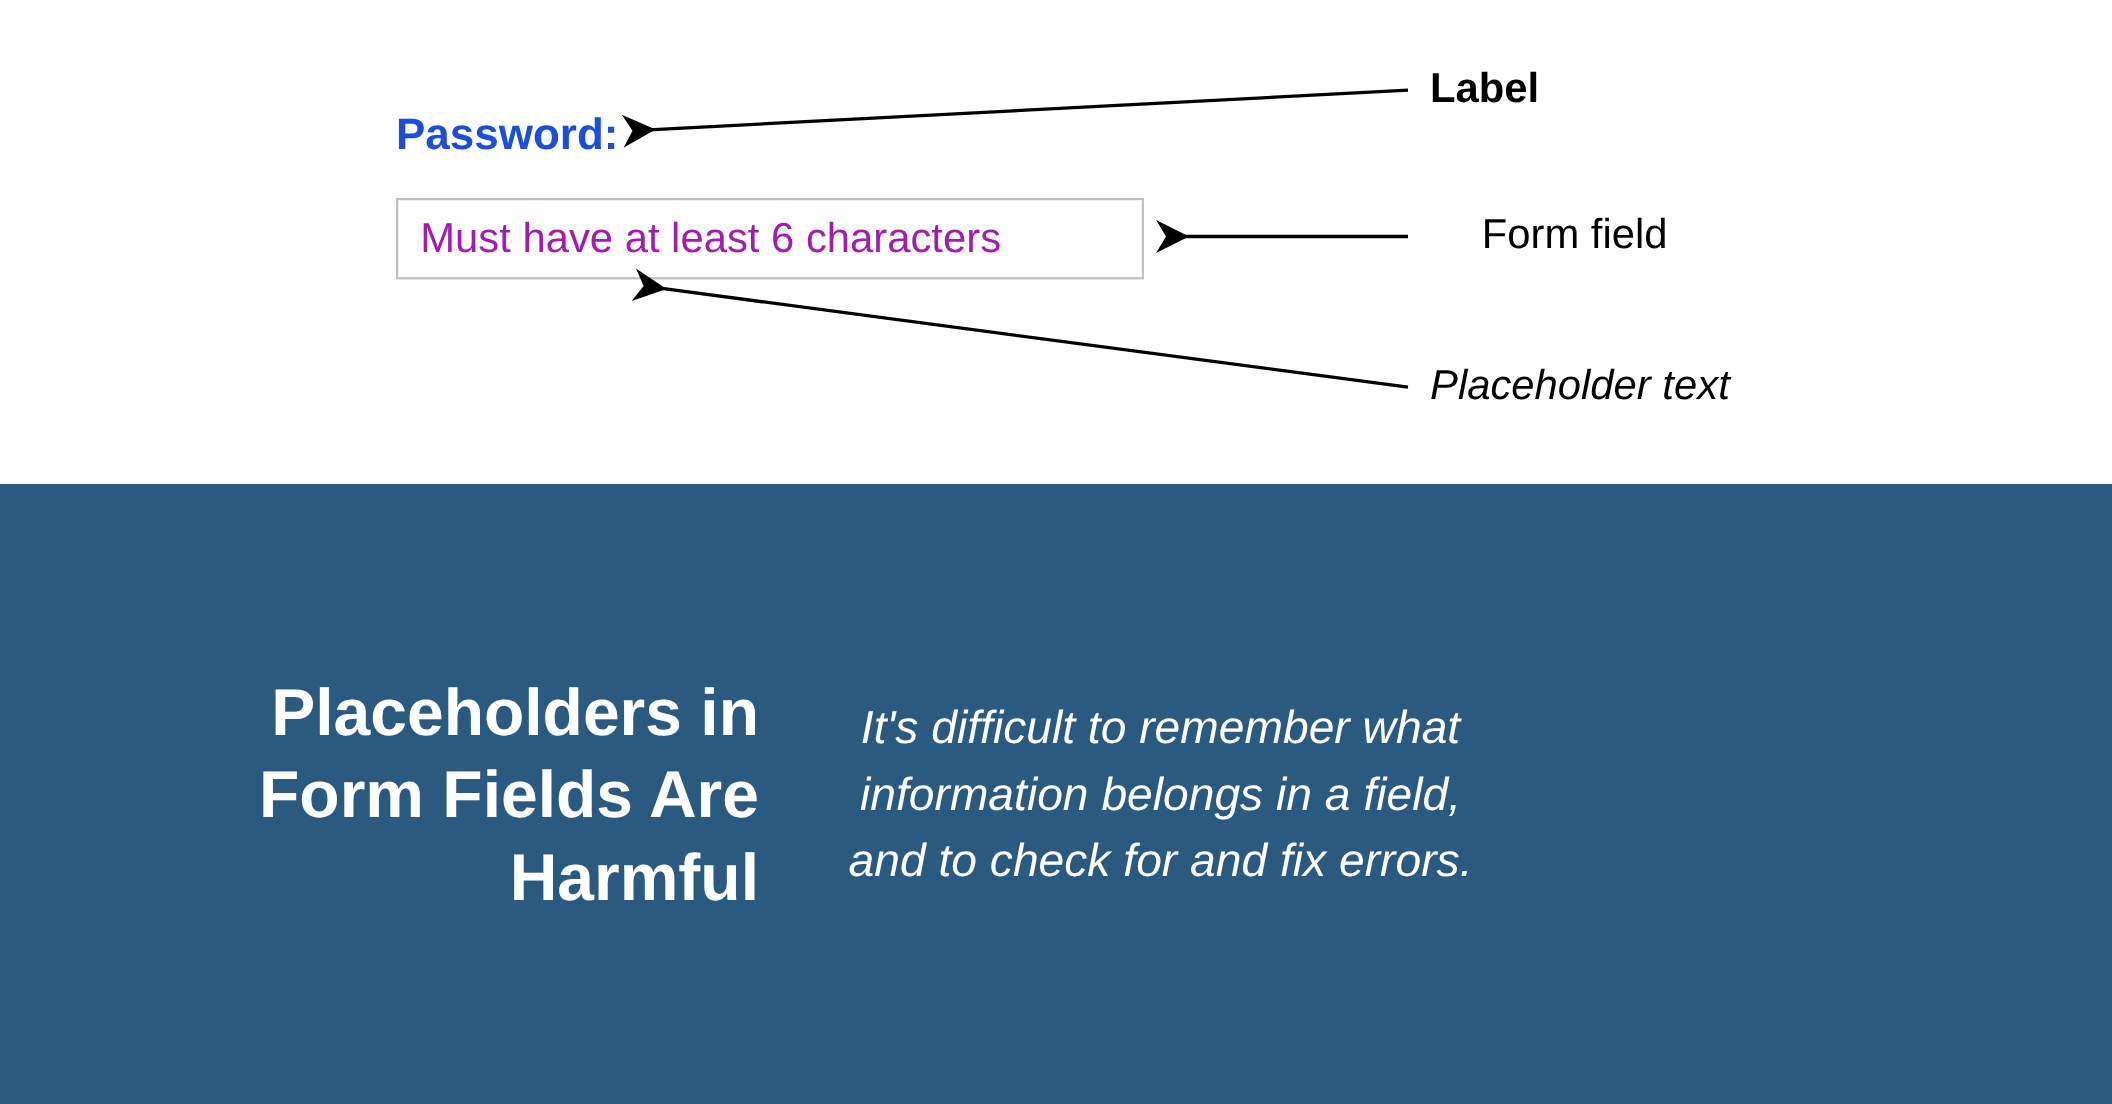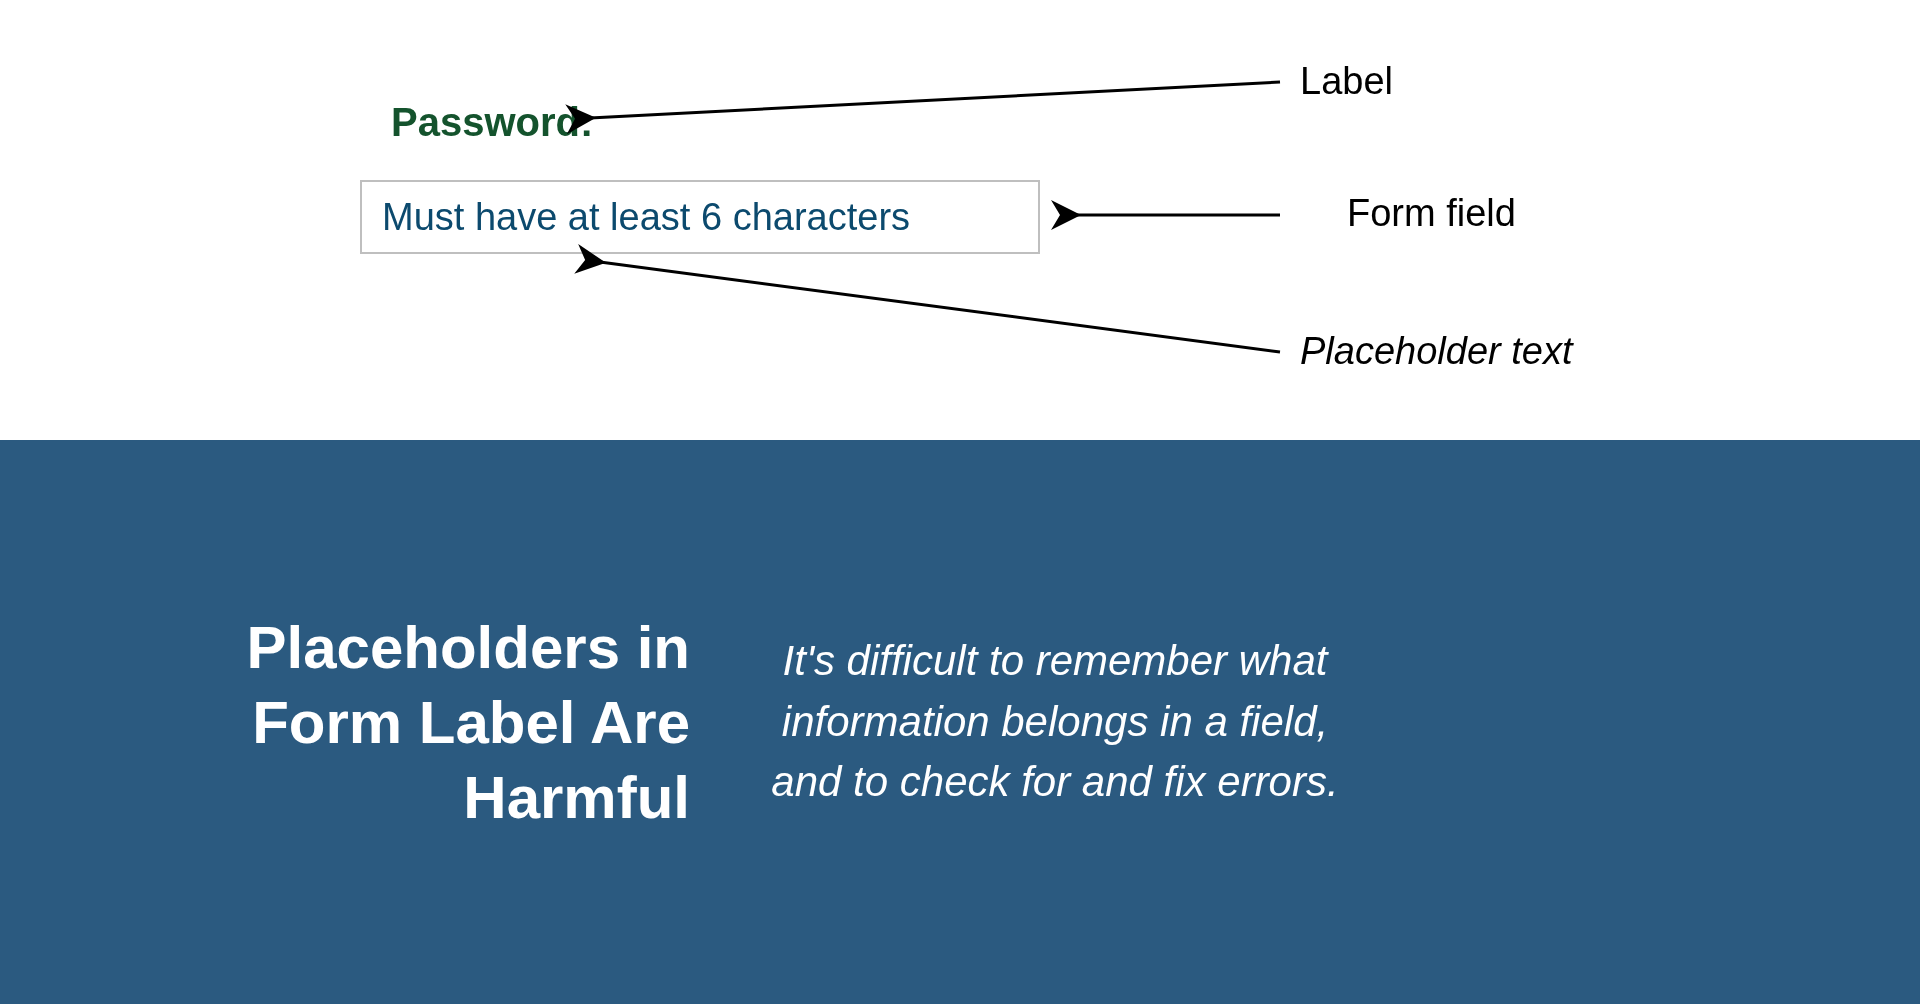--- a/index.html
+++ b/index.html
@@ -1,23 +1,23 @@
 <!DOCTYPE html>
 <html><head>
 <meta charset="utf-8">
 <style>
   * { box-sizing: border-box; margin: 0; padding: 0; }
   html, body { width: 1920px; height: 1004px; font-family: Arial, Helvetica, sans-serif; background: #fff; }
   .page { display: flex; flex-direction: column; width: 100%; height: 100%; }
   .top { position: relative; flex: 0 0 440px; background: #fff; }
-  .form-label { position: absolute; left: 360px; top: 100px; font-weight: 700; font-size: 40px; color: #14532d; margin-left: 31px; }
+  .form-label { position: absolute; left: 360px; top: 100px; font-weight: 700; font-size: 40px; color: #1d4ed8; }
   .form-field { position: absolute; left: 360px; top: 180px; width: 680px; height: 74px; border: 2px solid #bfbfbf; background: #fff; padding: 0 20px; display: flex; align-items: center; }
-  .placeholder-text { color: #0c4a6e; font-size: 38px; font-family: Arial, Helvetica, sans-serif; }
+  .placeholder-text { color: #a21caf; font-size: 38px; font-family: Arial, Helvetica, sans-serif; }
   .annotation { position: absolute; font-size: 38px; color: #000; }
-  .ann-label { left: 1300px; top: 60px; }
+  .ann-label { left: 1300px; top: 60px; font-weight: bold; }
   .ann-field { left: 1300px; top: 192px; margin-left: 47px; }
   .ann-placeholder { left: 1300px; top: 330px; font-style: italic; }
   .svg-arrows { position: absolute; left: 0; top: 0; width: 100%; height: 100%; pointer-events: none; }
 
   .bottom { flex: 1; background: #2b5a80; color: #fff; display: flex; align-items: center; padding: 60px 80px 60px 100px; position: relative; }
   .headline { flex: 0 0 620px; text-align: right; font-weight: 700; font-size: 60px; line-height: 1.25; padding-right: 30px; }
   .description { flex: 0 0 640px; font-style: italic; font-size: 42px; line-height: 1.45; padding-left: 30px; text-align: center; }
   .brand { position: absolute; right: 100px; bottom: 70px; text-align: right; color: #e8eef3; }
   .brand-url { font-size: 32px; letter-spacing: 1px; color: #c8d4de; }
   .brand-divider { width: 260px; height: 1px; background: #c8d4de; margin: 22px 0 22px auto; }
@@ -49,18 +49,18 @@
         </marker>
       </defs>
       <line x1="1280" y1="82" x2="590" y2="118" stroke="#000" stroke-width="3" marker-end="url(#ah)"></line>
       <line x1="1280" y1="215" x2="1075" y2="215" stroke="#000" stroke-width="3" marker-end="url(#ah)"></line>
       <line x1="1280" y1="352" x2="600" y2="262" stroke="#000" stroke-width="3" marker-end="url(#ah)"></line>
     </svg>
 
   </div>
 
   <div class="bottom">
-    <div class="headline">Placeholders in Form Label Are Harmful</div>
+    <div class="headline">Placeholders in Form Fields Are Harmful</div>
     <div class="description">It's difficult to remember what information belongs in a field, and to check for and fix errors.</div>
 
   </div>
 
 </div>
 
 </body></html>

